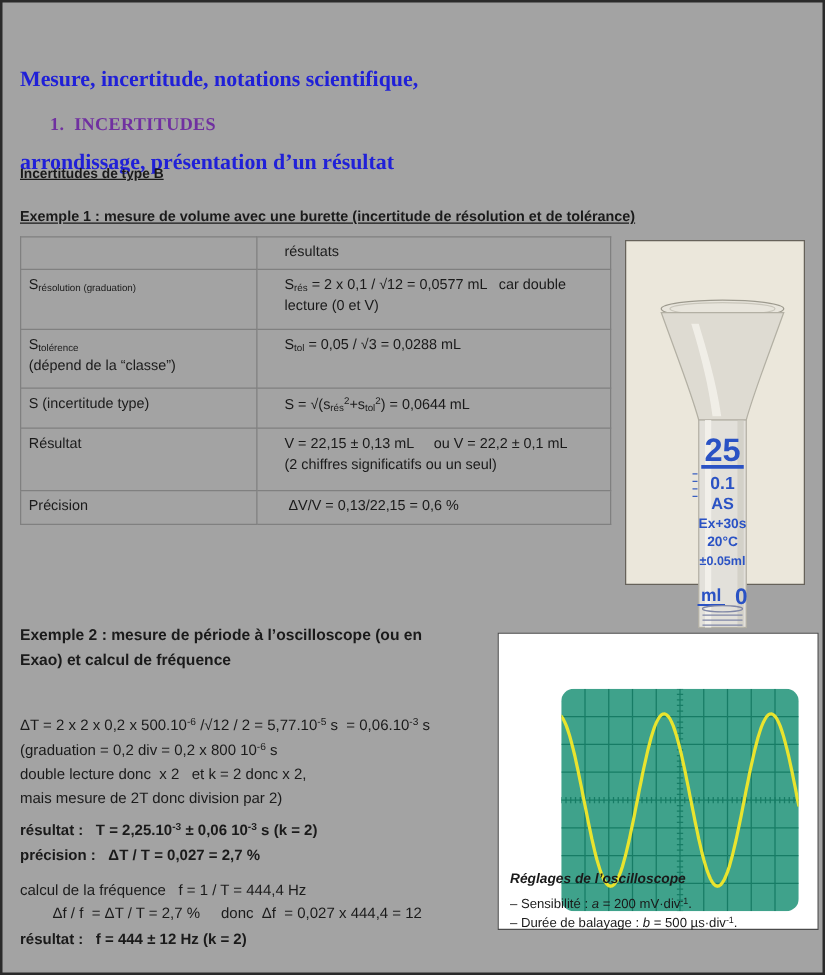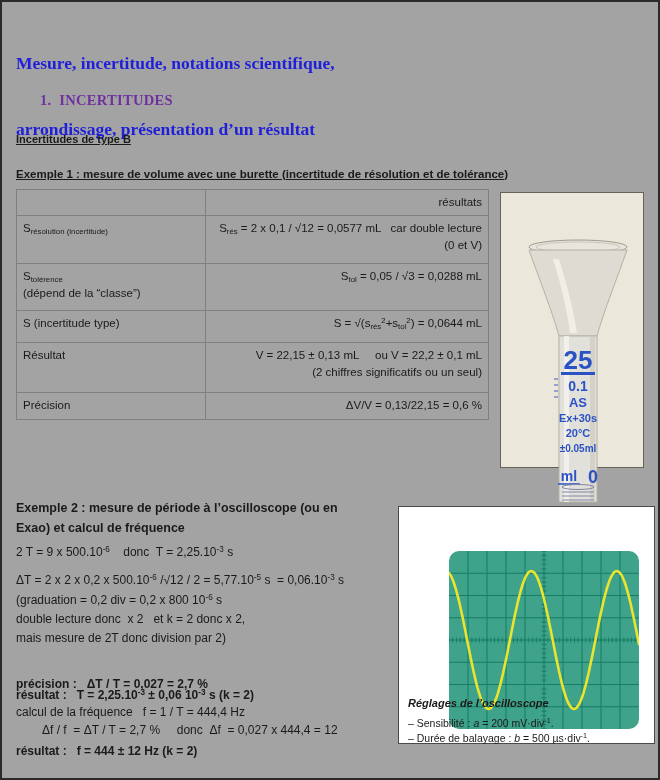--- a/index.html
+++ b/index.html
@@ -18,21 +18,21 @@
   .doc-title{left:14px;top:6px;width:460px;font-family:"Liberation Serif","DejaVu Serif",serif;
     font-weight:bold;font-size:17.5px;line-height:22px;color:var(--title_blue);}
   .section-heading{left:38px;top:90px;font-family:"Liberation Serif","DejaVu Serif",serif;
     font-weight:bold;font-size:14.5px;color:var(--section_purple);letter-spacing:.3px;}
   .subsection-heading{left:14px;top:131px;font-weight:bold;font-size:11px;text-decoration:underline;}
   .ex1-heading{left:14px;top:166px;font-weight:bold;font-size:11.5px;text-decoration:underline;}
   table.unc{position:absolute;left:14px;top:187px;width:473px;border-collapse:collapse;
     font-size:11.5px;line-height:1.45;}
   table.unc td{border:1px solid var(--table_border);vertical-align:top;
     padding:4px 6px 2px 6px;white-space:pre-wrap;}
-  table.unc td.c2{padding-left:9px;text-align:right;}
+  table.unc td.c2{padding-left:22px;}
   tr.h0 td{height:26px;} tr.h1 td{height:48px;} tr.h2 td{height:47px;}
   tr.h3 td{height:32px;} tr.h4 td{height:47px;} tr.h5 td{height:50px;} tr.h6 td{height:27px;}
   sub{font-size:68%;vertical-align:-0.25em;}
   sup{font-size:68%;vertical-align:0.5em;}
   .burette-figure{left:498px;top:190px;width:144px;height:276px;background:var(--burette_bg);
     border:1px solid #66625a;}
   .ex2-heading{left:14px;width:385px;font-weight:bold;font-size:12.5px;}
   .fline{left:14px;font-size:12px;}
   .fline.bold{font-weight:bold;}
   .fline.indent{left:40px;}
@@ -65,21 +65,21 @@
     <colgroup>
         <col style="width:189px">
         <col style="width:284px">
       </colgroup>
     <tbody>
         <tr class="h0" data-name="table-header-row">
       <td data-name="header-label-cell"></td>
       <td class="c2" data-name="header-result-cell">résultats</td>
     </tr>
     <tr class="h1" data-name="table-row">
-      <td data-name="row-label"><span>S</span><sub>résolution (incertitude)</sub></td>
+      <td data-name="row-label"><span>S</span><sub>résolution (graduation)</sub></td>
       <td class="c2" data-name="row-result"><span>S</span><sub>rés</sub><span> = 2 x 0,1 / √12 = 0,0577 mL   car double lecture (0 et V)</span></td>
     </tr>
     <tr class="h2" data-name="table-row">
       <td data-name="row-label"><span>S</span><sub>tolérence</sub><br><span>(dépend de la “classe”)</span></td>
       <td class="c2" data-name="row-result"><span>S</span><sub>tol</sub><span> = 0,05 / √3 = 0,0288 mL</span></td>
     </tr>
     <tr class="h3" data-name="table-row">
       <td data-name="row-label"><span>S (incertitude type)</span></td>
       <td class="c2" data-name="row-result"><span>S = √(</span><span>s</span><sub>rés</sub><sup>2</sup><span>+</span><span>s</span><sub>tol</sub><sup>2</sup><span>) = 0,0644 mL</span></td>
     </tr>
@@ -124,26 +124,25 @@
         <line x1="61" y1="263" x2="93" y2="263"></line>
           <line x1="61" y1="267" x2="93" y2="267"></line>
         <line x1="61" y1="271" x2="93" y2="271"></line>
       </g>
     </svg>
   </div>
 
   <div class="abs ex2-heading" style="top:499px" data-name="example2-heading-line1">Exemple 2 : mesure de période à l’oscilloscope (ou en</div>
   <div class="abs ex2-heading" style="top:519px" data-name="example2-heading-line2">Exao) et calcul de fréquence</div>
 
-  <div class="abs fline" style="top:543px" data-name="formula-line"><span>2 T = 9 x 500.10</span><sup>-6</sup><span>    donc  T = 2,25.10</span><sup>-3</sup><span> s</span></div>
   <div class="abs fline" style="top:571px" data-name="formula-line"><span>ΔT = 2 x 2 x 0,2 x 500.10</span><sup>-6</sup><span> /√12 / 2 = 5,77.10</span><sup>-5</sup><span> s  = 0,06.10</span><sup>-3</sup><span> s</span></div>
   <div class="abs fline" style="top:591px" data-name="formula-line"><span>(graduation = 0,2 div = 0,2 x 800 10</span><sup>-6</sup><span> s</span></div>
   <div class="abs fline" style="top:610px" data-name="formula-line"><span>double lecture donc  x 2   et k = 2 donc x 2,</span></div>
   <div class="abs fline" style="top:629px" data-name="formula-line"><span>mais mesure de 2T donc division par 2)</span></div>
-  <div class="abs fline bold" style="top:686px" data-name="result-line-period"><span>résultat :   T = 2,25.10</span><sup>-3</sup><span> ± 0,06 10</span><sup>-3</sup><span> s (k = 2)</span></div>
+  <div class="abs fline bold" style="top:655px" data-name="result-line-period"><span>résultat :   T = 2,25.10</span><sup>-3</sup><span> ± 0,06 10</span><sup>-3</sup><span> s (k = 2)</span></div>
   <div class="abs fline bold" style="top:675px" data-name="precision-line"><span>précision :   ΔT / T = 0,027 = 2,7 %</span></div>
   <div class="abs fline" style="top:703px" data-name="formula-line"><span>calcul de la fréquence   f = 1 / T = 444,4 Hz</span></div>
   <div class="abs fline indent" style="top:721px" data-name="formula-line"><span>Δf / f  = ΔT / T = 2,7 %     donc  Δf  = 0,027 x 444,4 = 12</span></div>
   <div class="abs fline bold" style="top:742px" data-name="result-line-frequency"><span>résultat :   f = 444 ± 12 Hz (k = 2)</span></div>
 
   <div class="abs oscillo-figure" data-name="oscilloscope-figure">
     <div class="screen-wrap" data-name="oscilloscope-screen-wrap">
       <svg data-name="oscilloscope-screen" width="190" height="178" viewBox="0 0 190 178">
         <defs>
             <clipPath id="scr">

